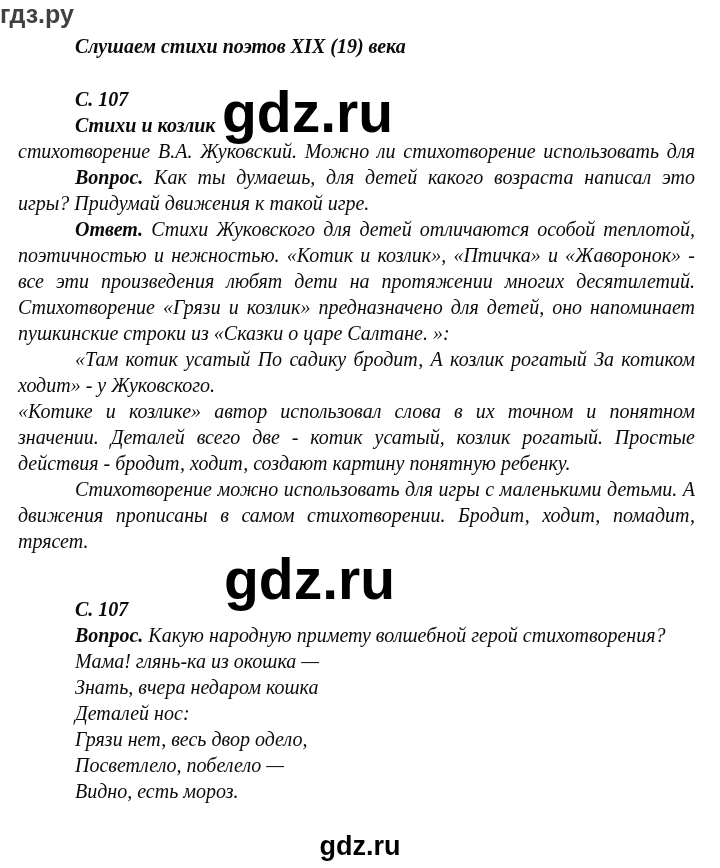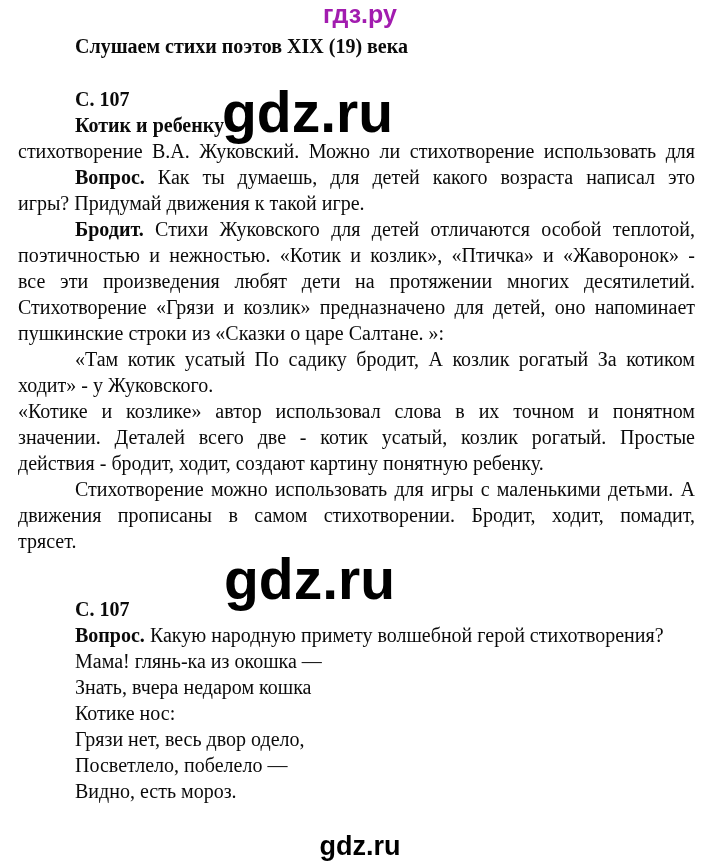--- a/index.html
+++ b/index.html
@@ -8,32 +8,32 @@
     width: 720px;
     height: 868px;
     background: #ffffff;
     color: #111111;
     overflow: hidden;
     font-family: "Liberation Serif", serif;
   }
   .site-logo {
     position: absolute;
     top: 1px; left: 0; right: 0;
-    text-align: center;
+    text-align: left;
     font: 700 25px/26px "Liberation Sans", sans-serif;
-    color: #a21caf;
+    color: #404040;
   }
   .content {
     position: absolute;
     left: 18px; top: 0;
     width: 677px;
     font: 20px/26px "Liberation Serif", serif;
     color: #0a0a0a;
   }
-  .line { min-height: 26px; }
+  .line { min-height: 26px; font-style: italic; }
   .b { font-weight: 700; }
   .ind { text-indent: 57px; }
   .jf { text-align: justify; text-align-last: justify; }
   .heading { margin-top: 33px; }
   .sec1 { margin-top: 27px; }
   .sec2 { margin-top: 42px; }
   .watermark {
     position: absolute;
     font: 700 57px/57px "Liberation Sans", sans-serif;
     color: #000000;
@@ -57,27 +57,27 @@
   <div class="site-logo">гдз.ру</div>
 
   <div class="watermark wm1">gdz.ru</div>
   <div class="watermark wm2">gdz.ru</div>
 
   <div class="content">
 
     <div class="line b ind heading">Слушаем стихи поэтов XIX (19) века</div>
 
     <div class="line b ind sec1">С. 107</div>
-    <div class="line b ind">Котик и ребенку</div>
+    <div class="line b ind">Стихи и козлик</div>
 
     <div class="line jf">стихотворение В.А. Жуковский. Можно ли стихотворение использовать для</div>
     <div class="line ind jf"><span class="b">Вопрос.</span> <span>Как ты думаешь, для детей какого возраста написал это</span></div>
     <div class="line">игры? Придумай движения к такой игре.</div>
 
-    <div class="line ind jf"><span class="b">Бродит.</span> <span>Стихи Жуковского для детей отличаются особой теплотой,</span></div>
+    <div class="line ind jf"><span class="b">Ответ.</span> <span>Стихи Жуковского для детей отличаются особой теплотой,</span></div>
     <div class="line jf">поэтичностью и нежностью. «Котик и козлик», «Птичка» и «Жаворонок» -</div>
     <div class="line jf">все эти произведения любят дети на протяжении многих десятилетий.</div>
     <div class="line jf">Стихотворение «Грязи и козлик» предназначено для детей, оно напоминает</div>
     <div class="line">пушкинские строки из «Сказки о царе Салтане. »:</div>
 
     <div class="line ind jf">«Там котик усатый По садику бродит, А козлик рогатый За котиком</div>
     <div class="line">ходит» - у Жуковского.</div>
 
     <div class="line jf">«Котике и козлике» автор использовал слова в их точном и понятном</div>
     <div class="line jf">значении. Деталей всего две - котик усатый, козлик рогатый. Простые</div>
@@ -86,21 +86,21 @@
     <div class="line ind jf">Стихотворение можно использовать для игры с маленькими детьми. А</div>
     <div class="line jf">движения прописаны в самом стихотворении. Бродит, ходит, помадит,</div>
     <div class="line">трясет.</div>
 
     <div class="line b ind sec2">С. 107</div>
 
     <div class="line ind"><span class="b">Вопрос.</span> <span>Какую народную примету волшебной герой стихотворения?</span></div>
 
     <div class="line ind">Мама! глянь-ка из окошка —</div>
     <div class="line ind">Знать, вчера недаром кошка</div>
-    <div class="line ind">Котике нос:</div>
+    <div class="line ind">Деталей нос:</div>
     <div class="line ind">Грязи нет, весь двор одело,</div>
     <div class="line ind">Посветлело, побелело —</div>
     <div class="line ind">Видно, есть мороз.</div>
 
   </div>
 
   <div class="footer-logo">gdz.ru</div>
 
 </div>
 

